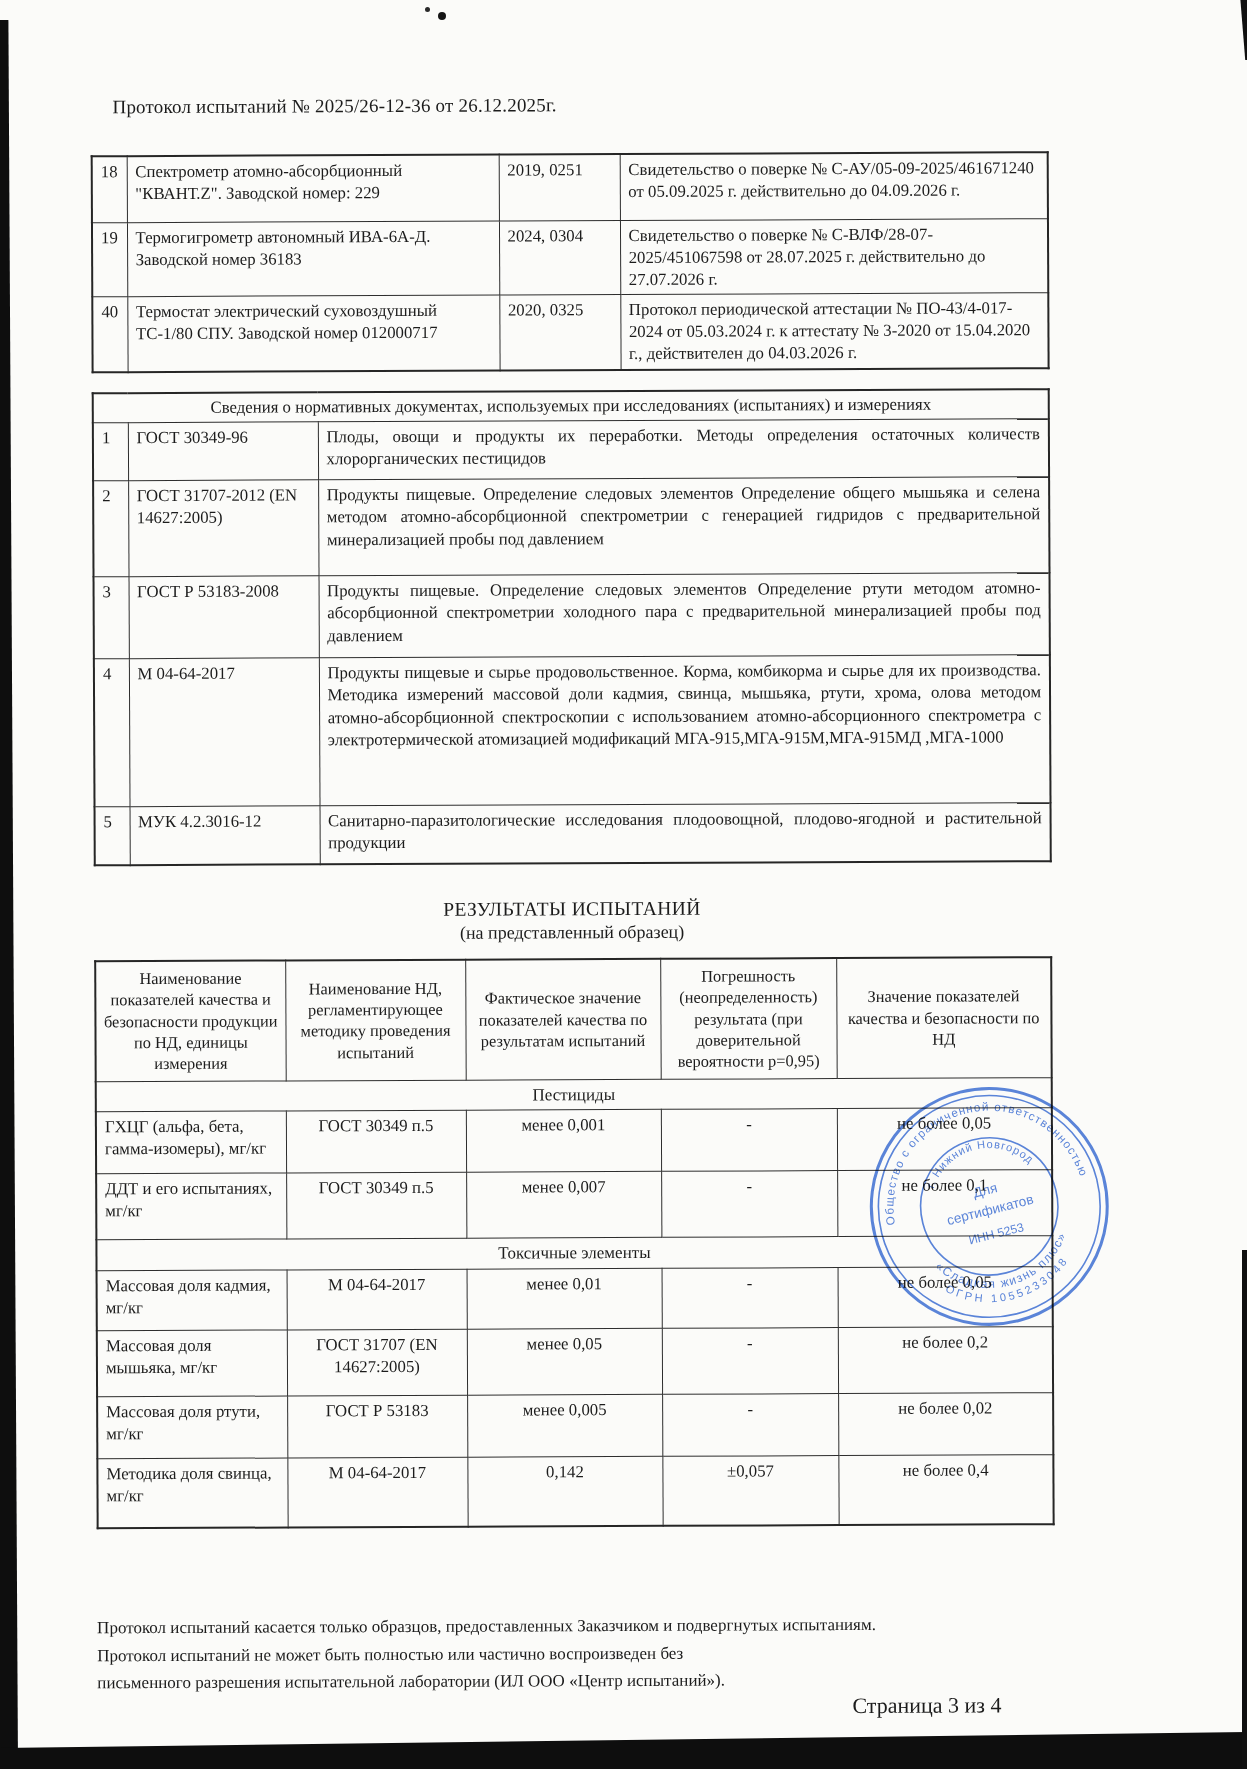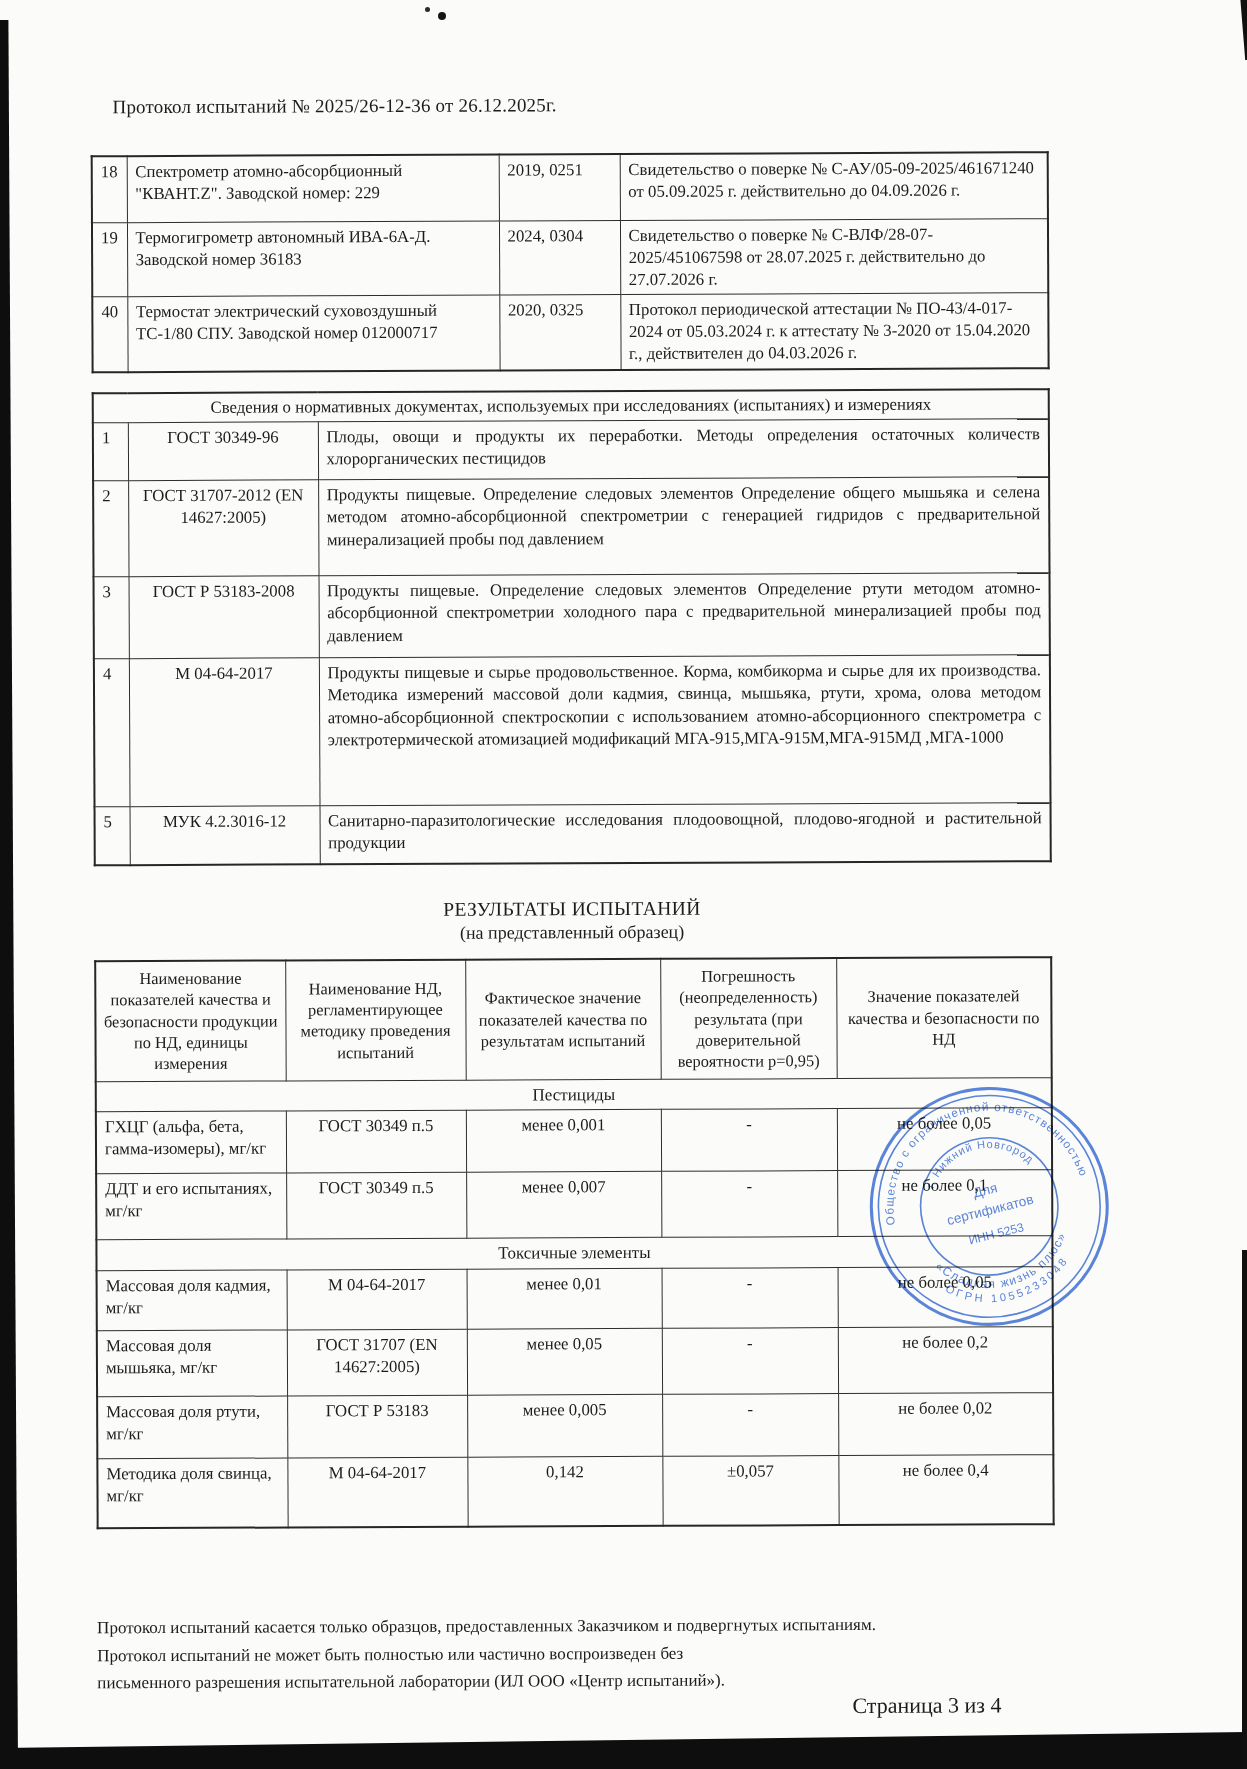--- a/index.html
+++ b/index.html
@@ -13,21 +13,21 @@
     transform:rotate(-0.25deg);transform-origin:50% 0;}
   .doc-title{position:absolute;left:112px;top:94px;font-size:19px;letter-spacing:.2px;}
   table{border-collapse:collapse;table-layout:fixed;}
   .tbl{position:absolute;left:90px;width:956px;border:2px solid #262626;}
   .tbl td{border:1.5px solid #2e2e2e;padding:4px 8px 3px 8px;
     font-size:16.8px;line-height:1.32;vertical-align:top;overflow:hidden;}
   #equip-table{top:153px;}
   #norm-table{top:390px;}
   #results-table{top:958px;}
   .c-num{text-align:left;}
-  .c-doc{text-align:center;}
+  .c-doc{}
   .c-desc{text-align:justify;}
   .c-center{text-align:center;}
   .caption-row td{text-align:center;font-size:16.8px;padding-top:3px;}
   .hdr td{text-align:center;vertical-align:middle;font-size:16.4px;line-height:1.3;padding:6px 6px;}
   .section-row td{text-align:center;vertical-align:middle;font-size:17px;}
   .results-heading{position:absolute;left:90px;top:898px;width:956px;text-align:center;}
   .results-heading .t1{font-size:19.5px;letter-spacing:.4px;}
   .results-heading .t2{font-size:18px;margin-top:2px;}
   .footer-notes{position:absolute;left:90px;top:1612px;width:800px;
     font-size:17px;line-height:1.62;}

